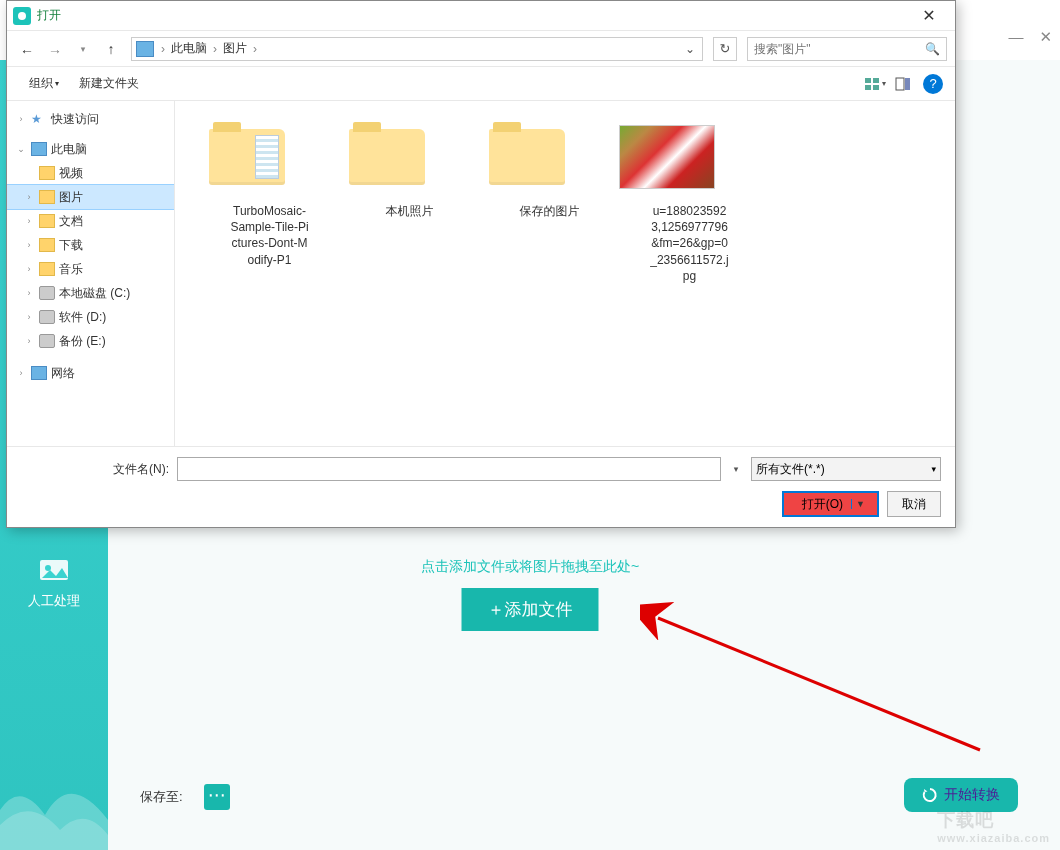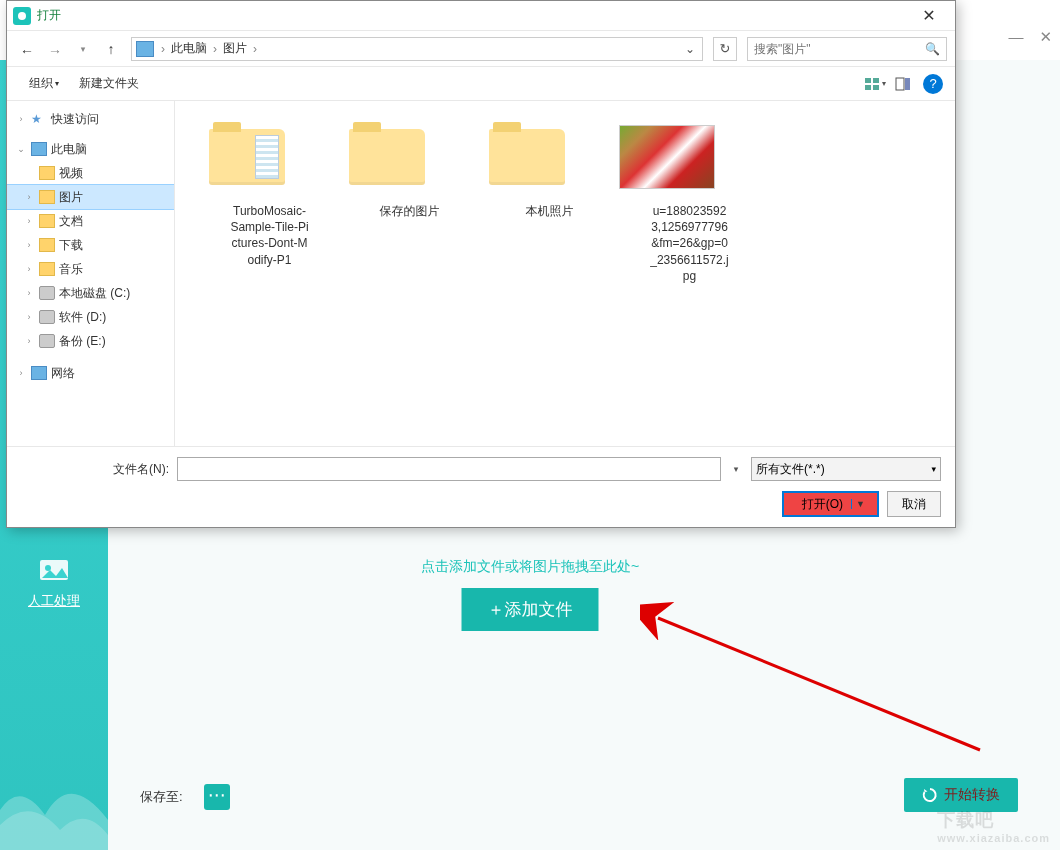--- a/index.html
+++ b/index.html
@@ -3,33 +3,33 @@
 <meta charset="utf-8">
 <style>
 * { box-sizing: border-box; margin: 0; padding: 0; font-family: "Microsoft YaHei", "Segoe UI", sans-serif; }
 body { width: 1060px; height: 850px; background: #f0f0f0; position: relative; overflow: hidden; }
 
 
 .bg-app { position: absolute; top: 0; left: 0; width: 1060px; height: 850px; background: #fff; }
 .bg-titlebar { position: absolute; top: 28px; right: 8px; display: flex; gap: 16px; }
 .bg-titlebar span { font-size: 15px; color: #888; cursor: default; }
 .bg-sidebar { position: absolute; left: 0; top: 60px; width: 108px; height: 790px; background: linear-gradient(180deg, #3ad3d0 0%, #2fc4c0 100%); }
-.bg-side-item { text-align: center; padding: 14px 14px; color: #fff; text-decoration: underline; }
+.bg-side-item { text-align: center; padding: 14px 14px; color: #fff; }
 .bg-side-item svg { display: block; margin: 0 auto 6px; }
 .bg-side-label { font-size: 13px; }
 .bg-hills { position: absolute; bottom: 0; left: 0; width: 108px; height: 90px; }
 .bg-clear { position: absolute; top: 103px; right: 8px; width: 80px; height: 30px; border: 1px solid #1cc3b9; color: #1cc3b9; text-align: center; line-height: 28px; border-radius: 2px; font-size: 13px; background: #fff; }
 .bg-main { position: absolute; left: 108px; top: 60px; right: 0; bottom: 0; background: #f6fafa; }
 .bg-drophint { position: absolute; top: 558px; left: 50%; transform: translateX(-50%); color: #1cc3b9; font-size: 14px; }
 .bg-addbtn { position: absolute; top: 588px; left: 50%; transform: translateX(-50%); background: #18b7ac; color: #fff; padding: 10px 26px; font-size: 17px; border: none; cursor: pointer; }
 .bg-saveto-row { position: absolute; bottom: 40px; left: 140px; right: 40px; display: flex; align-items: center; gap: 21px; }
 .bg-saveto-label { font-size: 13px; color: #333; }
 .bg-saveto-input { width: 250px; height: 26px; border: 1px solid #a7d8d5; padding: 2px 6px; font-size: 12px; color: #666; }
 .bg-saveto-browse { width: 26px; height: 26px; background: #18b7ac; color: #fff; text-align: center; line-height: 22px; border-radius: 3px; font-size: 18px; }
-.bg-start { position: absolute; bottom: 38px; right: 42px; background: #18b7ac; color: #7f1d1d; padding: 8px 18px; font-size: 14px; border: none; border-radius: 2px; display: flex; align-items: center; gap: 6px; }
+.bg-start { position: absolute; bottom: 38px; right: 42px; background: #18b7ac; color: #4c1d95; padding: 8px 18px; font-size: 14px; border: none; border-radius: 8px; display: flex; align-items: center; gap: 6px; }
 
 
 .dialog { position: absolute; left: 6px; top: 0; width: 950px; height: 528px; background: #fff; border: 1px solid #888; box-shadow: 3px 3px 12px rgba(0,0,0,0.25); display: flex; flex-direction: column; }
 .dlg-title { height: 30px; display: flex; align-items: center; padding: 0 6px; border-bottom: 1px solid #e8e8e8; }
 .dlg-title-icon { width: 18px; height: 18px; background: #1cc3b9; border-radius: 3px; margin-right: 6px; display:flex; align-items:center; justify-content:center;}
 .dlg-title-text { font-size: 12px; color: #15803d; flex: 1; }
 .dlg-close { width: 40px; text-align: center; font-size: 16px; color: #333; cursor: pointer; }
 
 .dlg-nav { height: 36px; display: flex; align-items: center; padding: 0 8px; gap: 4px; border-bottom: 1px solid #e8e8e8; }
 .nav-arrow { width: 24px; height: 24px; display: flex; align-items: center; justify-content: center; color: #888; font-size: 14px; }
@@ -248,27 +248,27 @@
         <div class="file-item">
           <div class="file-thumb">
             <div class="folder-shape special"></div>
           </div>
           <div class="file-name">TurboMosaic-Sample-Tile-Pictures-Dont-Modify-P1</div>
         </div>
         <div class="file-item">
           <div class="file-thumb">
             <div class="folder-shape"></div>
           </div>
-          <div class="file-name">保存的图片</div>
+          <div class="file-name">本机照片</div>
         </div>
         <div class="file-item">
           <div class="file-thumb">
             <div class="folder-shape"></div>
           </div>
-          <div class="file-name">本机照片</div>
+          <div class="file-name">保存的图片</div>
         </div>
         <div class="file-item">
           <div class="file-thumb">
             <div class="img-thumb"></div>
           </div>
           <div class="file-name">u=1880235923,1256977796&amp;fm=26&amp;gp=0_2356611572.jpg</div>
         </div>
       </div>
   </div>
 

